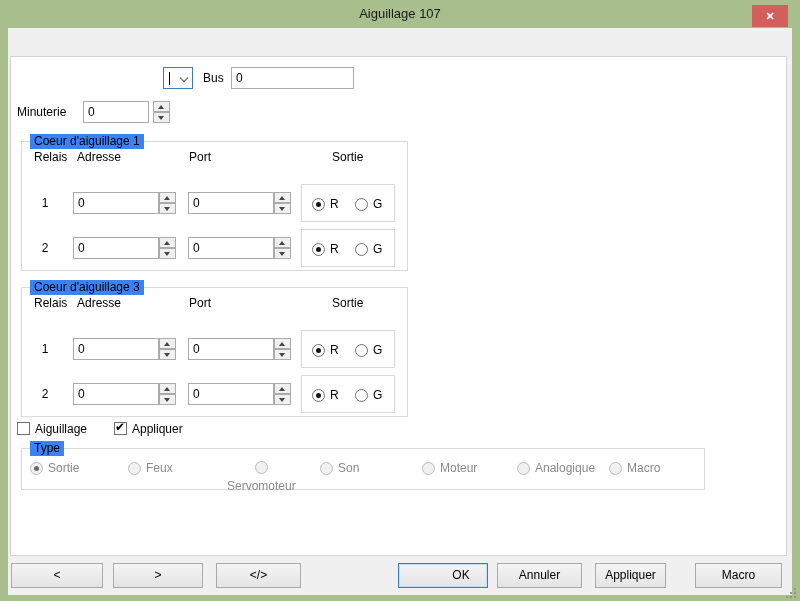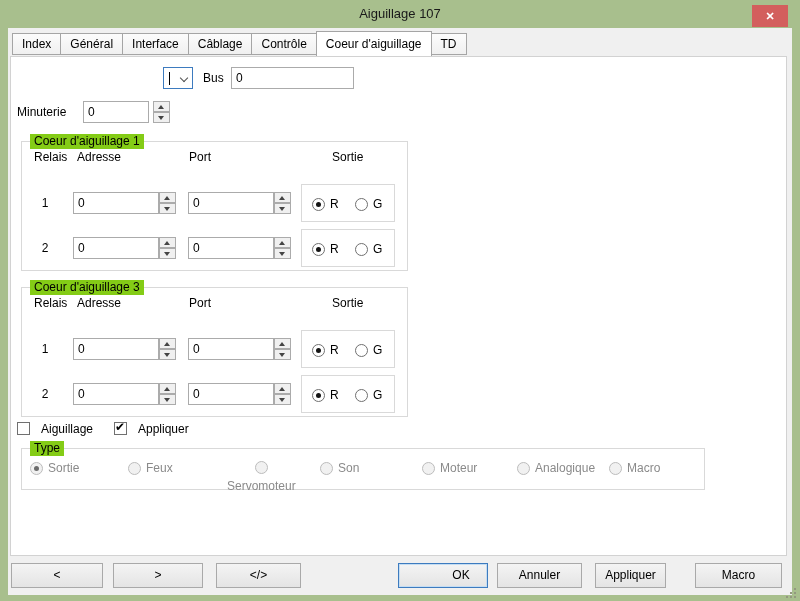--- a/index.html
+++ b/index.html
@@ -33,36 +33,36 @@
   
   .spin{position:absolute;width:17px;height:22px;}
   .spin .sbtn{position:absolute;left:0;width:17px;height:11px;background:#f0f0f0;border:1px solid #ababab;box-sizing:border-box;cursor:pointer;}
   .spin .up{top:0;}
   .spin .dn{top:11px;}
   .spin .up::after{content:"";position:absolute;left:4px;top:3px;border-left:3px solid transparent;border-right:3px solid transparent;border-bottom:4px solid #444;}
   .spin .dn::after{content:"";position:absolute;left:4px;top:3px;border-left:3px solid transparent;border-right:3px solid transparent;border-top:4px solid #444;}
 
   
   .group{position:absolute;border:1px solid #d9d9d9;background:#fff;}
-  .legend{position:absolute;top:-8px;left:8px;background:#84cc16;padding:0 4px;line-height:15px;white-space:nowrap;}
+  .legend{position:absolute;top:-8px;left:8px;background:#3b82f6;padding:0 4px;line-height:15px;white-space:nowrap;}
   .ghead{position:absolute;height:15px;line-height:15px;white-space:nowrap;text-align:right;}
   .grow{position:absolute;left:0;right:0;height:38px;}
   .rownum{position:absolute;left:14px;width:18px;text-align:center;line-height:38px;}
   .sortie-box{position:absolute;left:279px;top:0;width:94px;height:38px;border:1px solid #d9d9d9;background:#fff;box-sizing:border-box;}
 
   
   .radio-item{position:absolute;display:flex;align-items:center;gap:5px;height:14px;cursor:pointer;white-space:nowrap;}
   .rdot{width:13px;height:13px;border:1px solid #707070;border-radius:50%;background:#fff;position:relative;box-sizing:border-box;flex:0 0 auto;}
   .radio-item.on .rdot::after{content:"";position:absolute;left:3px;top:3px;width:5px;height:5px;border-radius:50%;background:#151515;}
   .radio-item.disabled{color:#8a8a8a;cursor:default;}
   .radio-item.disabled .rdot{border-color:#bcbcbc;background:#f1f1f1;}
   .radio-item.disabled.on .rdot::after{background:#6b6b6b;}
 
   
-  .check-item{position:absolute;display:flex;align-items:center;gap:11px;height:15px;cursor:pointer;white-space:nowrap;}
+  .check-item{position:absolute;display:flex;align-items:center;gap:5px;height:15px;cursor:pointer;white-space:nowrap;}
   .cbox{width:13px;height:13px;border:1px solid #707070;background:#fff;position:relative;box-sizing:border-box;flex:0 0 auto;}
   .cmark{position:absolute;left:0;top:-3px;font-size:12px;line-height:15px;color:#000;display:none;}
   .check-item.on .cmark{display:block;}
 
   
   .btn{position:absolute;height:25px;box-sizing:border-box;border:1px solid #a9a9a9;
     background:linear-gradient(#f4f4f4,#e4e4e4);text-align:center;line-height:23px;cursor:pointer;}
   .btn.default{border:1px solid #3d7bbf;box-shadow:inset 0 0 0 1px #c5ddf2;}
 
   .grip{position:absolute;right:4px;bottom:3px;width:12px;height:12px;}
@@ -74,29 +74,20 @@
 
 <div class="titlebar">
   <span>Aiguillage 107</span>
 </div>
 <div class="close-btn">
   <span>✕</span>
 </div>
 
 <div class="client">
 
-  <div class="tabbar">
-    <div class="tab">Index</div>
-    <div class="tab">Général</div>
-    <div class="tab">Interface</div>
-    <div class="tab">Câblage</div>
-    <div class="tab">Contrôle</div>
-    <div class="tab active">Coeur d'aiguillage</div>
-    <div class="tab">TD</div>
-  </div>
 
   <div class="page">
 
     <div class="combo">
       <span class="caret"></span>
       <span class="chev"></span>
     </div>
     <div class="lbl" style="left:192px;top:10px;">Bus</div>
     <input class="tinput" style="left: 220px; top: 10px; width: 123px;" value="0">
 

